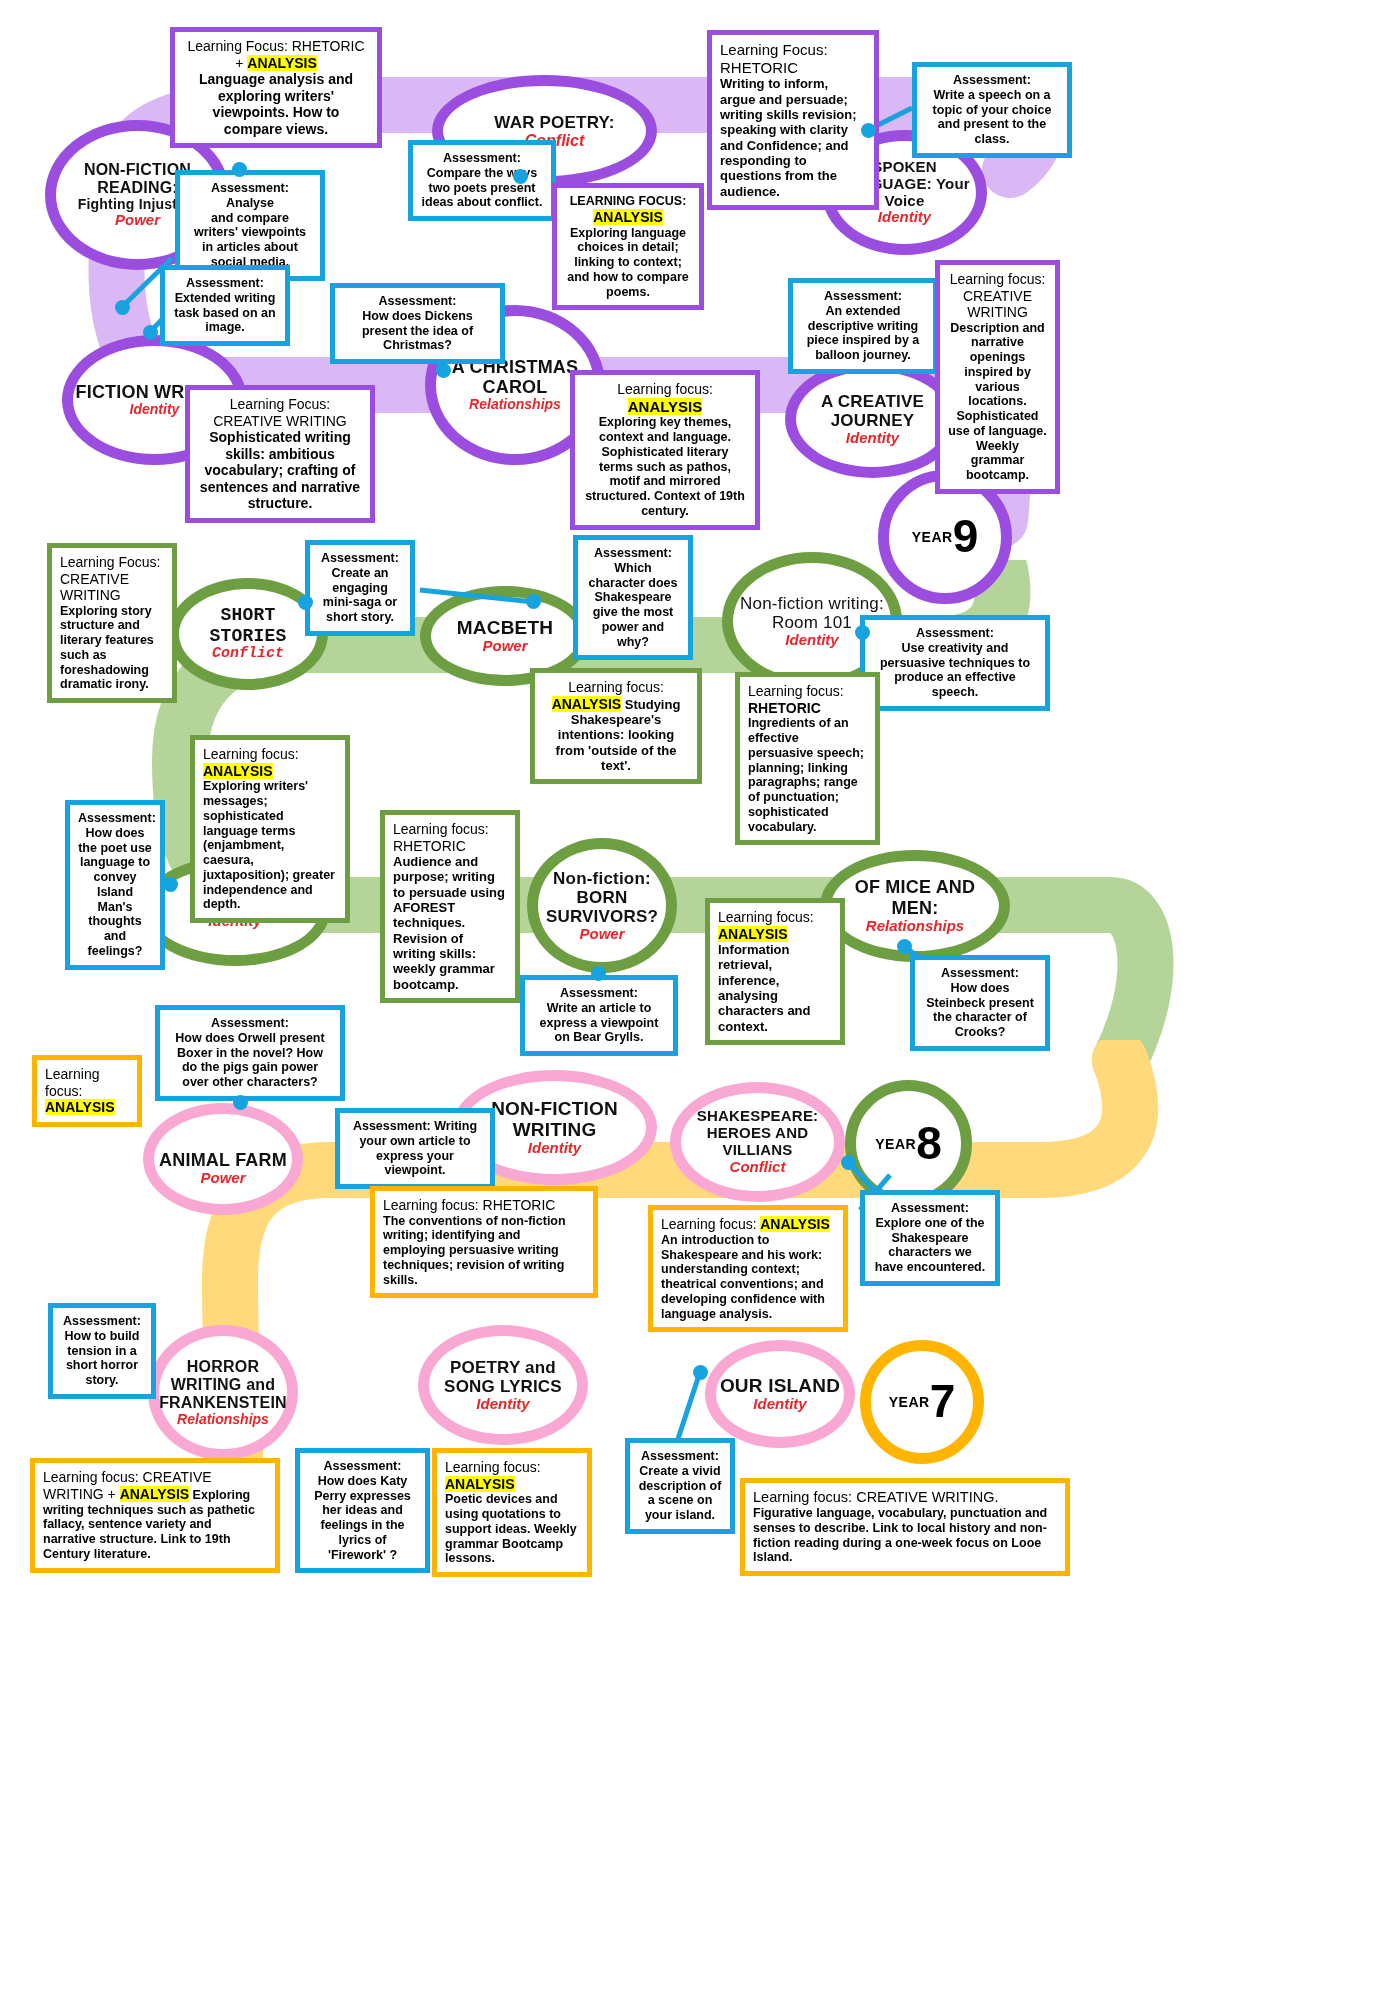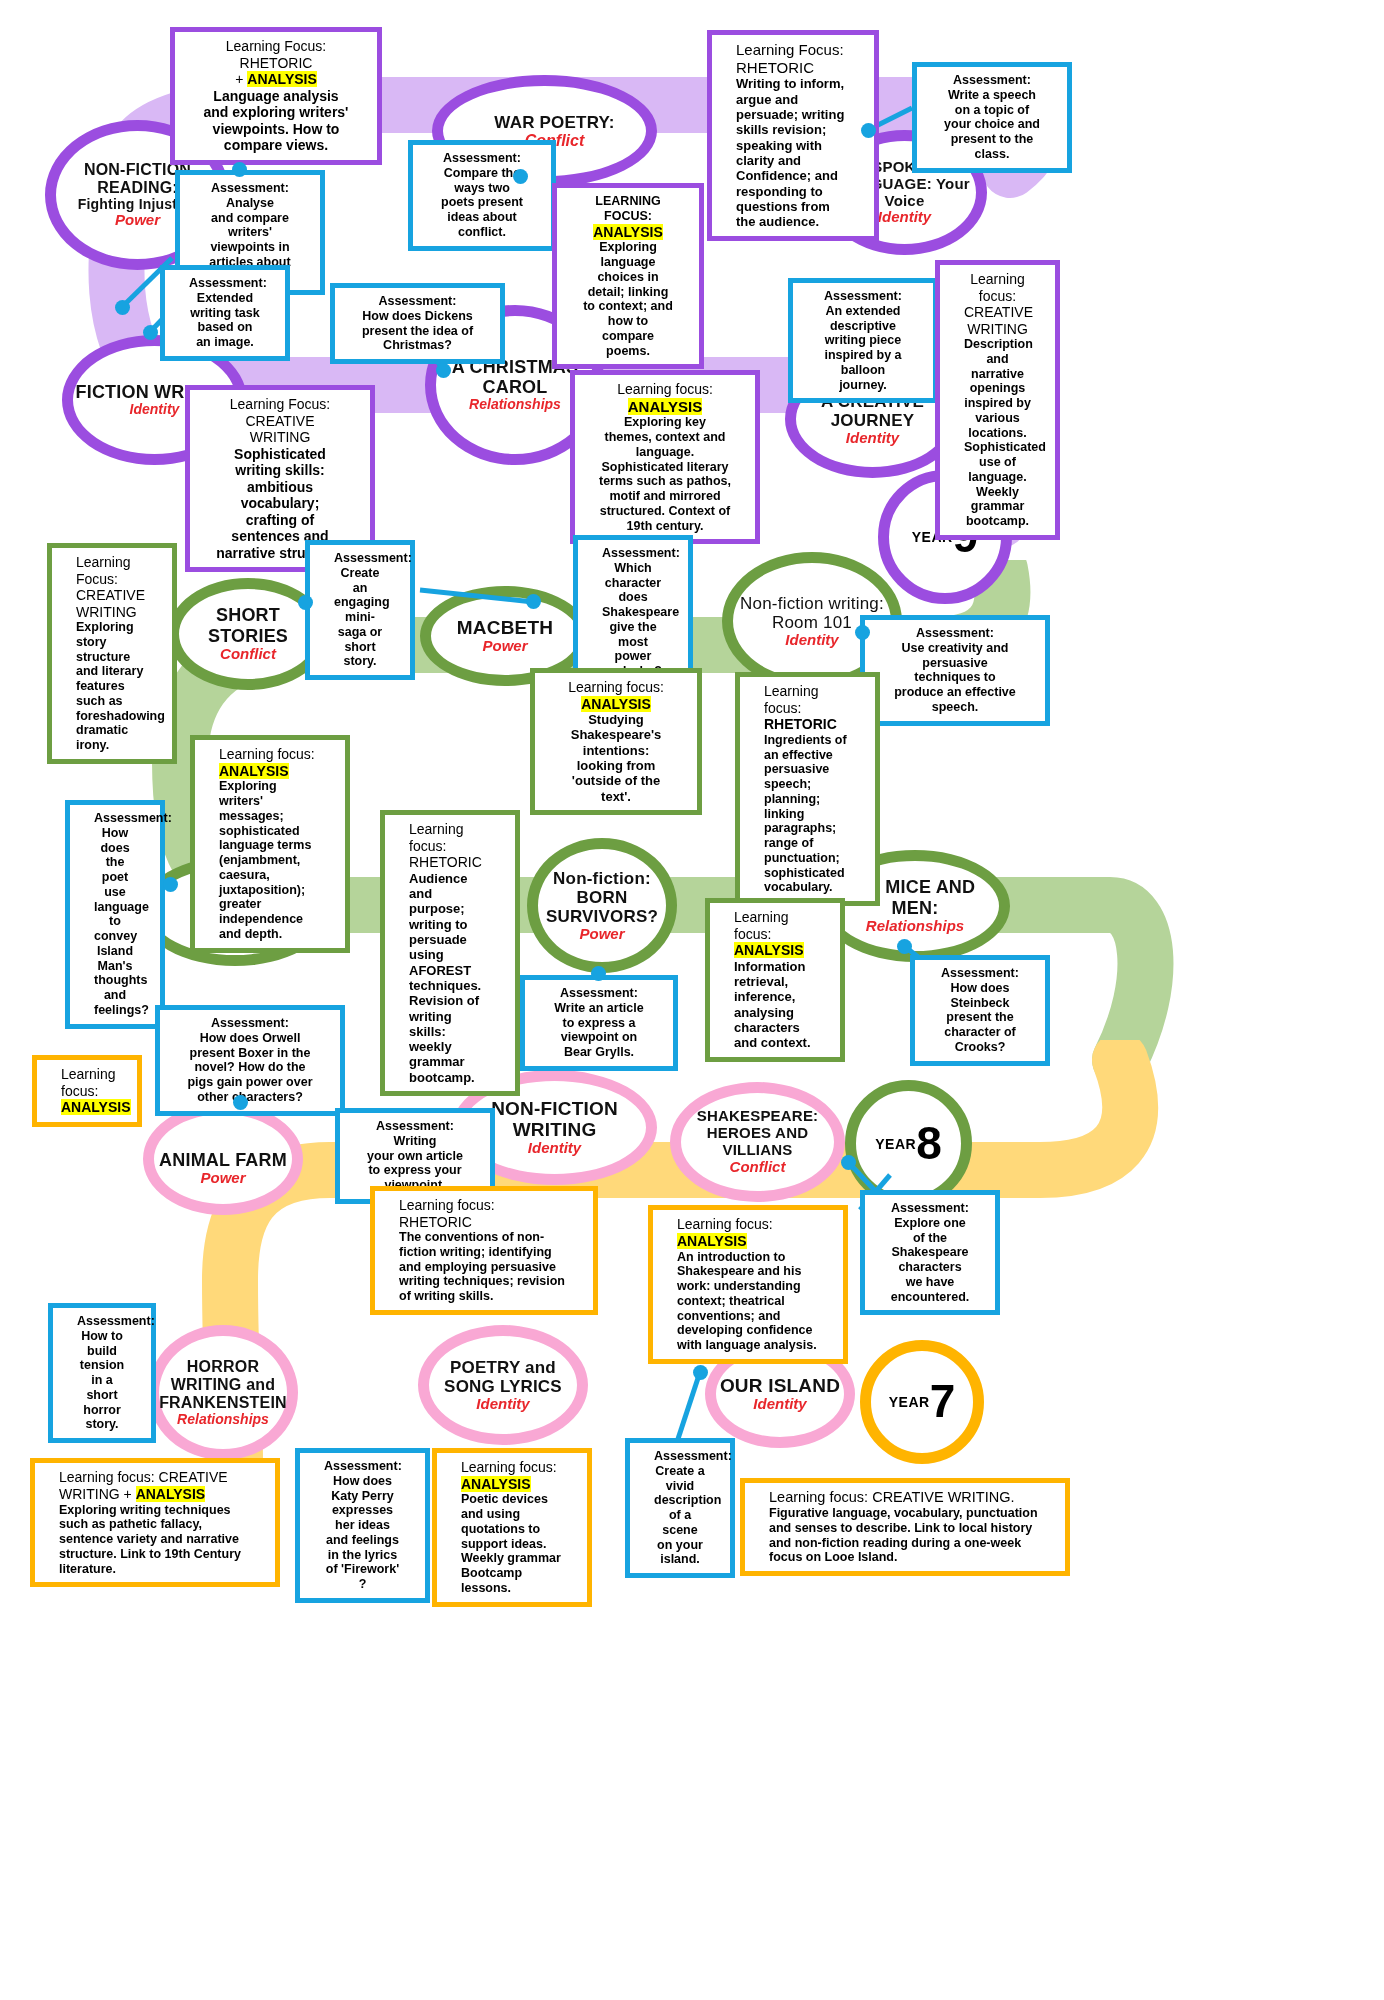--- a/index.html
+++ b/index.html
@@ -22,21 +22,21 @@
   .orange-node{border:11px solid #f9a8d4;}
 
   
   .year-node{position:absolute;z-index:4;border-radius:50%;background:#fff;
              display:flex;align-items:center;justify-content:center;}
   .year-node .ylab{font-weight:700;font-size:14px;letter-spacing:.5px;}
   .year-node .ynum{font-weight:700;font-size:46px;line-height:.95;}
 
   
   .box{position:absolute;z-index:5;background:#fff;box-sizing:border-box;
-       padding:6px 24px;line-height:1.18;}
+       padding:6px 8px;line-height:1.18;}
   .box.purple{border:5px solid #9b4de0;}
   .box.green{border:5px solid #6d9e42;}
   .box.orange{border:5px solid #ffb400;}
   .box.blue{border:5px solid #17a3e0;}
 
   .hdr{display:block;}
   .hdr-light{font-weight:400;}
   .hdr-bold{font-weight:700;}
   .hl{background:#ffff00;font-weight:700;}
   .ctr{text-align:center;}
@@ -169,21 +169,21 @@
     <span class="hdr hdr-bold">Assessment:</span>
     <span class="hdr bodytxt">An extended descriptive writing piece inspired by a balloon journey.</span>
   </div>
 
   <div class="box purple ctr" style="left:935px;top:260px;width:125px;font-size:12.5px;">
     <span class="hdr hdr-light" style="font-size:14px;">Learning focus: CREATIVE WRITING</span>
     <span class="hdr bodytxt">Description and narrative openings inspired by various locations. Sophisticated use of language. Weekly grammar bootcamp.</span>
   </div>
 
   <div class="node green-node" style="left:168px;top:578px;width:160px;height:112px;">
-    <div class="nlabel" style="font-size:18px;">
+    <div class="nlabel" style="font-size:18px;font-family:Liberation Mono, monospace;">
       <div class="ntitle">SHORT STORIES</div>
       <div class="nsub" style="font-size:15px;">Conflict</div>
     </div>
   </div>
 
   <div class="node green-node" style="left:420px;top:586px;width:170px;height:100px;">
     <div class="nlabel" style="font-size:19px;">
       <div class="ntitle">MACBETH</div>
       <div class="nsub" style="font-size:15px;">Power</div>
     </div>

